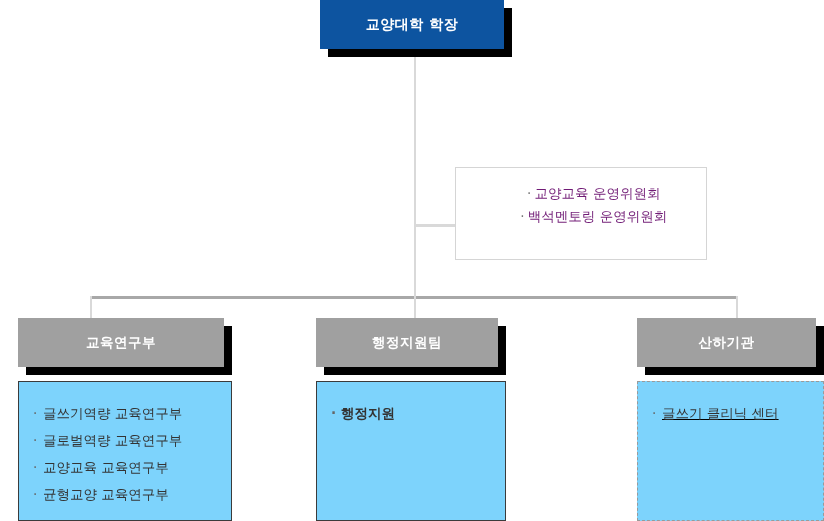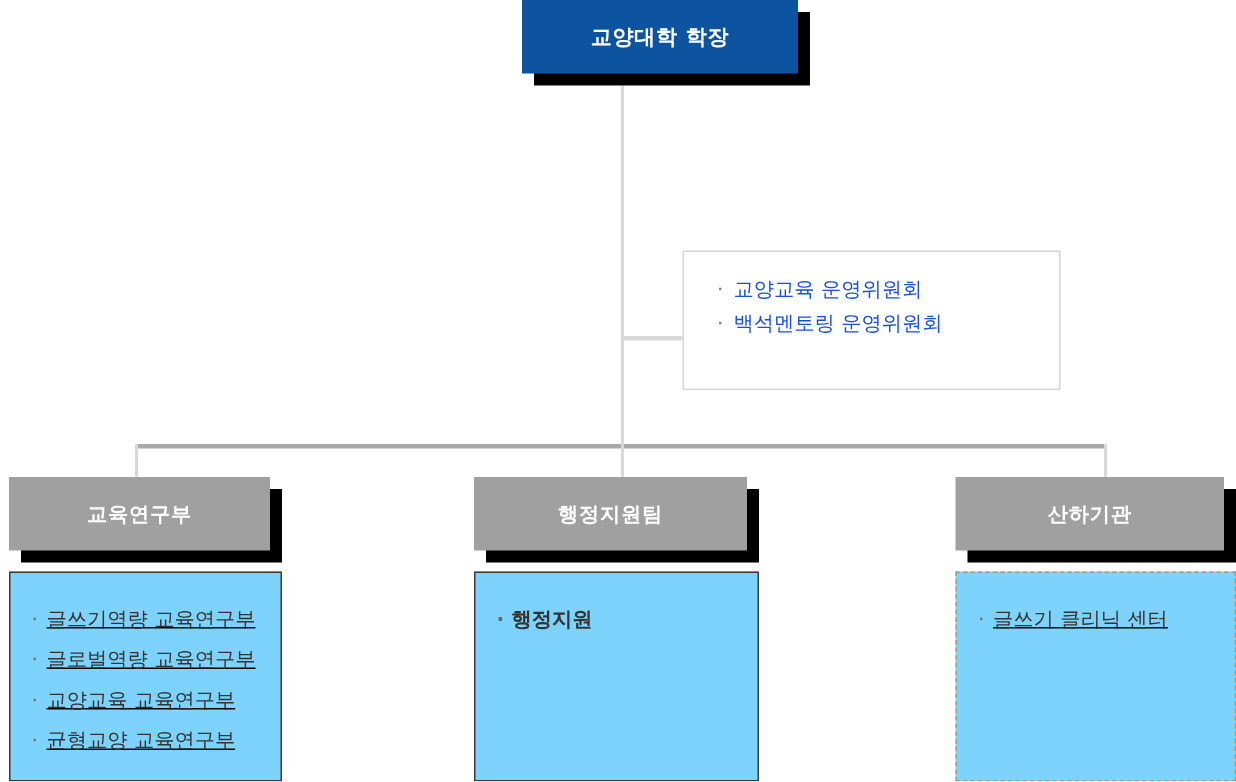--- a/index.html
+++ b/index.html
@@ -27,21 +27,20 @@
   .line-h { height: 2px; }
   .line-dark { background: #a8a8a8; }
 
   
   .root-wrap {
     position: absolute;
     left: 320px;
     top: 0px;
     width: 231px;
     height: 57px;
-    margin-left: 28px;
   }
   .root-shadow {
     position: absolute;
     left: 8px;
     top: 8px;
     width: 184px;
     height: 49px;
     background: #000000;
   }
   .root-box {
@@ -72,23 +71,24 @@
     box-sizing: border-box;
     padding: 14px 0 0 22px;
   }
   .committee-box ul {
     margin: 0;
     padding: 0;
     list-style: none;
   }
   .committee-box li {
     font-size: 13.5px;
-    color: #1d4ed8;
+    color: #701a75;
     line-height: 23px;
     white-space: nowrap;
+    text-align: center;
   }
   .committee-box li::before {
     content: "·";
     display: inline-block;
     width: 11px;
     color: #777;
   }
 
   
   .col {
@@ -149,21 +149,21 @@
     white-space: nowrap;
   }
   .col-body li::before {
     content: "·";
     display: inline-block;
     width: 10px;
     color: #666;
   }
 
   
-  #col-research   { left: 6px;   width: 182px; text-decoration: underline; }
+  #col-research   { left: 18px;   width: 214px; }
   #col-research   .col-body { height: 140px; }
   #col-admin      { left: 316px; width: 190px; }
   #col-admin      .col-body { height: 140px; font-weight: bold; }
   #col-affiliated { left: 637px; width: 187px; }
   #col-affiliated .col-body { height: 140px; }
 </style>
 </head>
 <body>
 
 <div id="org-chart">

